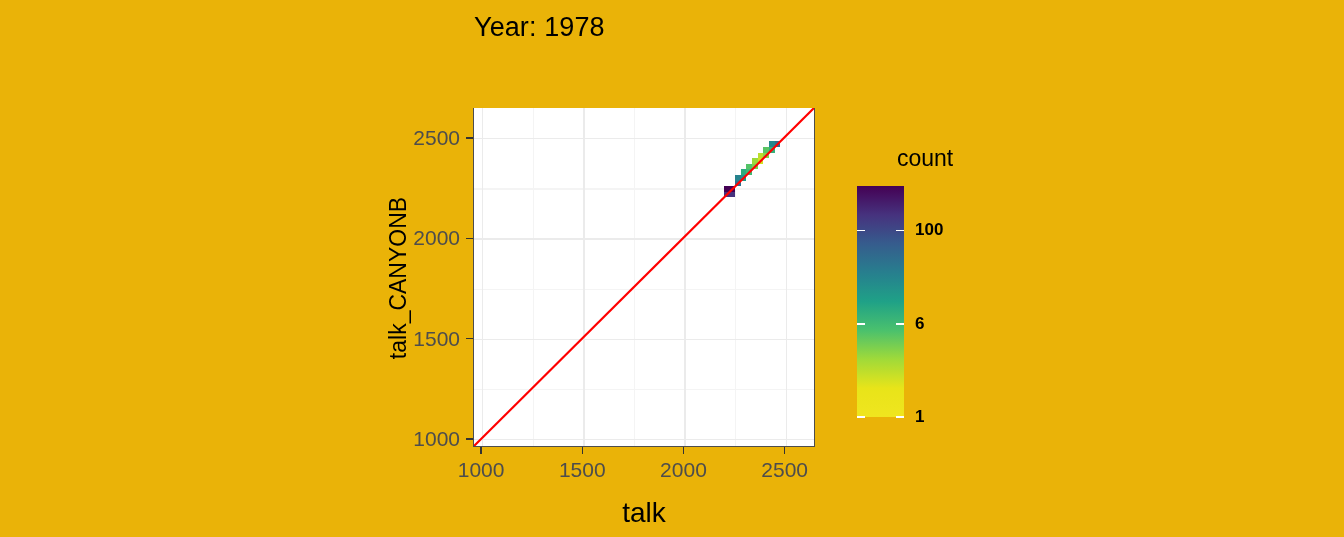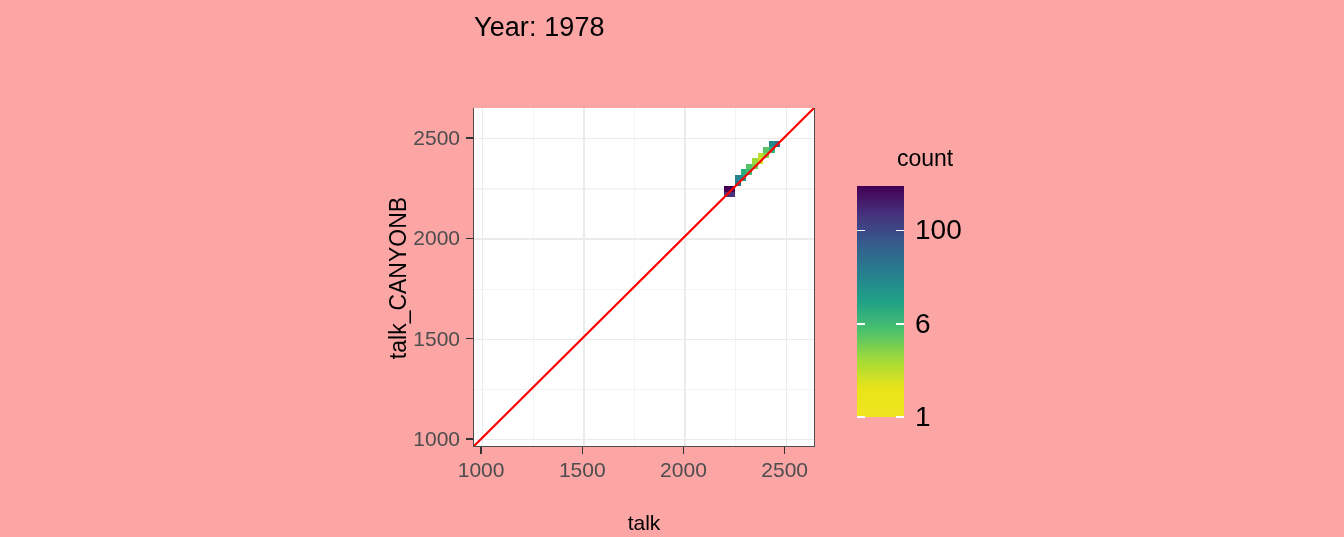--- a/index.html
+++ b/index.html
@@ -15,21 +15,21 @@
     overflow: hidden;
     font-family: "Liberation Sans", sans-serif;
     color: #000000;
   }
 
   #figure {
     position: absolute;
     left: 0; top: 0;
     width: 1344px;
     height: 537px;
-    background: #fca5a5;
+    background: #eab308;
   }
 
   
   .plot-title {
     position: absolute;
     left: 474px;
     top: 12px;
     font-size: 27px;
     line-height: 30px;
     color: #000000;
@@ -141,24 +141,24 @@
     text-align: center;
     font-size: 21px;
     color: #4d4d4d;
     white-space: nowrap;
     transform: translateX(-50%);
   }
 
   .axis-title-x {
     position: absolute;
     left: 473px;
-    top: 511px;
+    top: 497px;
     width: 342px;
     text-align: center;
-    font-size: 21px;
+    font-size: 28px;
     color: #000000;
     white-space: nowrap;
   }
   .axis-title-y {
     position: absolute;
     left: 0px;
     top: 0px;
     font-size: 23px;
     color: #000000;
     white-space: nowrap;
@@ -192,24 +192,25 @@
     position: absolute;
     height: 1.6px;
     width: 8px;
     background: #ffffff;
   }
   .legend-tick.left  { left: 0; }
   .legend-tick.right { right: 0; }
   .legend-label {
     position: absolute;
     left: 915px;
-    font-size: 28px;
+    font-size: 17px;
     color: #000000;
     white-space: nowrap;
     transform: translateY(-50%);
+    font-weight: bold;
   }
 </style>
 </head>
 <body>
 
 <div id="figure">
 
   <div class="plot-title">Year: 1978</div>
 
 

